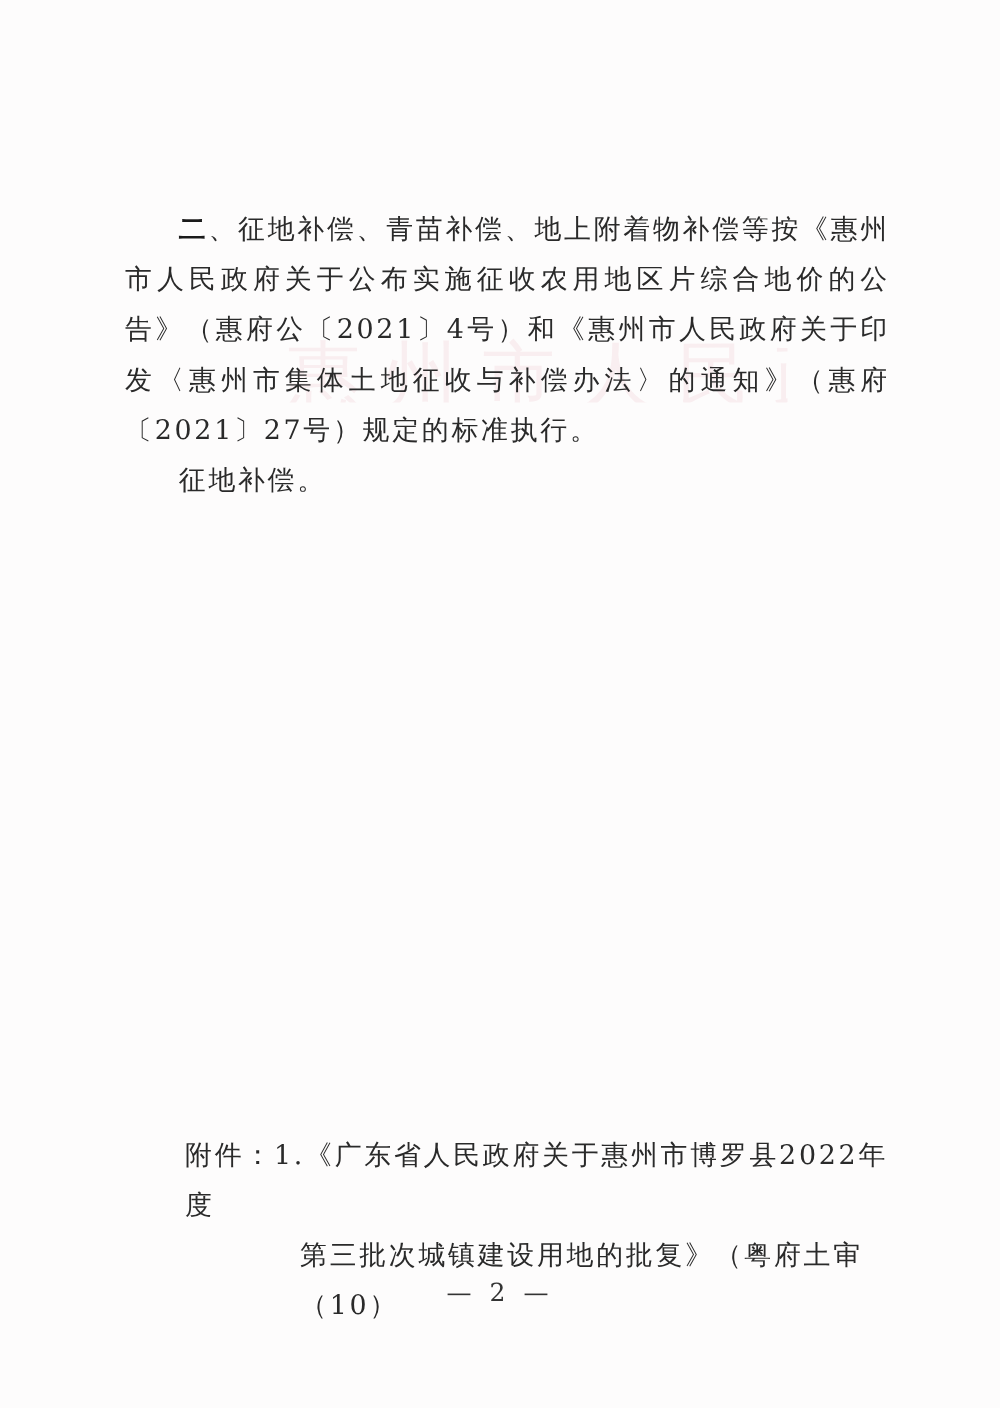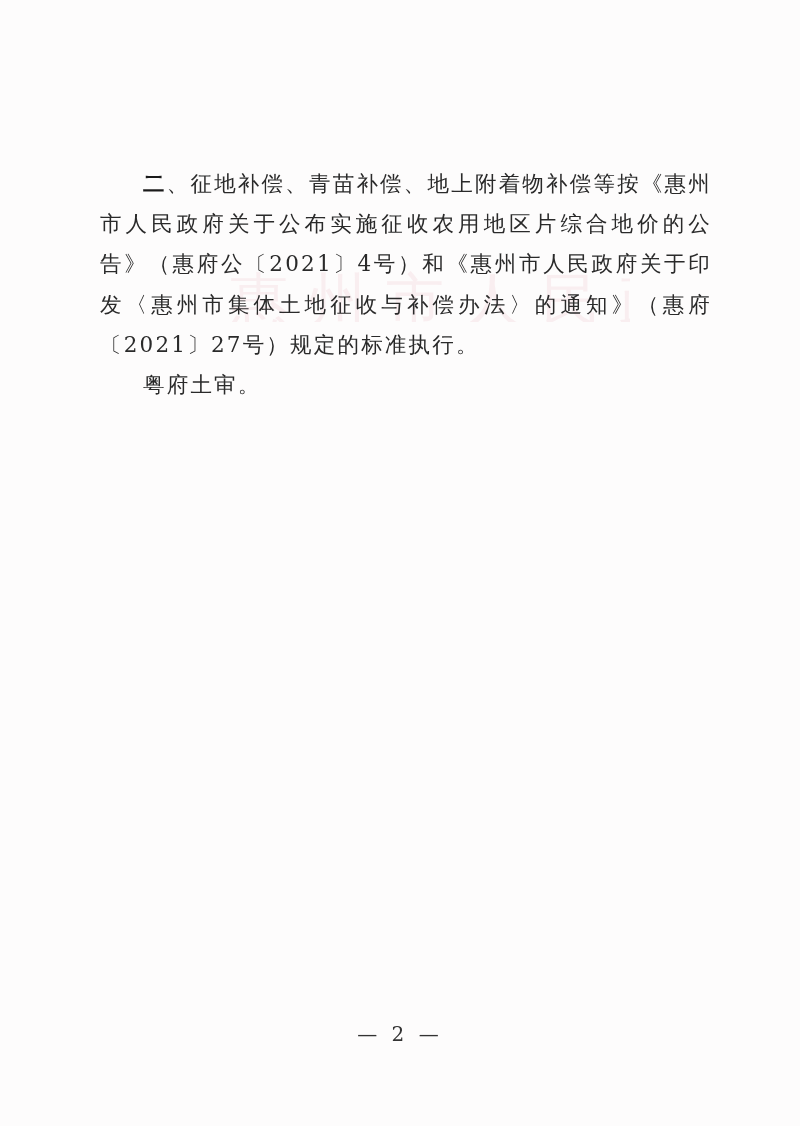--- a/index.html
+++ b/index.html
@@ -35,18 +35,22 @@
   }
 </style>
 </head>
 <body>
 
 <div class="page">
   <div class="watermark">惠州市人民政府</div>
 
   <div class="body-text">
     <p class="para"><span class="lead">二</span><span>、征地补偿、青苗补偿、地上附着物补偿等按《惠州市人民政府关于公布实施征收农用地区片综合地价的公告》（惠府公〔2021〕4号）和《惠州市人民政府关于印发〈惠州市集体土地征收与补偿办法〉的通知》（惠府〔2021〕27号）规定的标准执行。</span></p>
-    <p class="closing">粤府土审。</p>
+    <p class="closing">征地补偿。</p>
   </div>
 
+  <div class="attachment">
+    <div><span>附件：</span><span>1.《广东省人民政府关于惠州市博罗县2022年度</span></div>
+    <div class="att-line2">第三批次城镇建设用地的批复》（粤府土审（10）</div>
+  </div>
 
   <div class="page-number">— 2 —</div>
 </div>
 
 </body></html>

